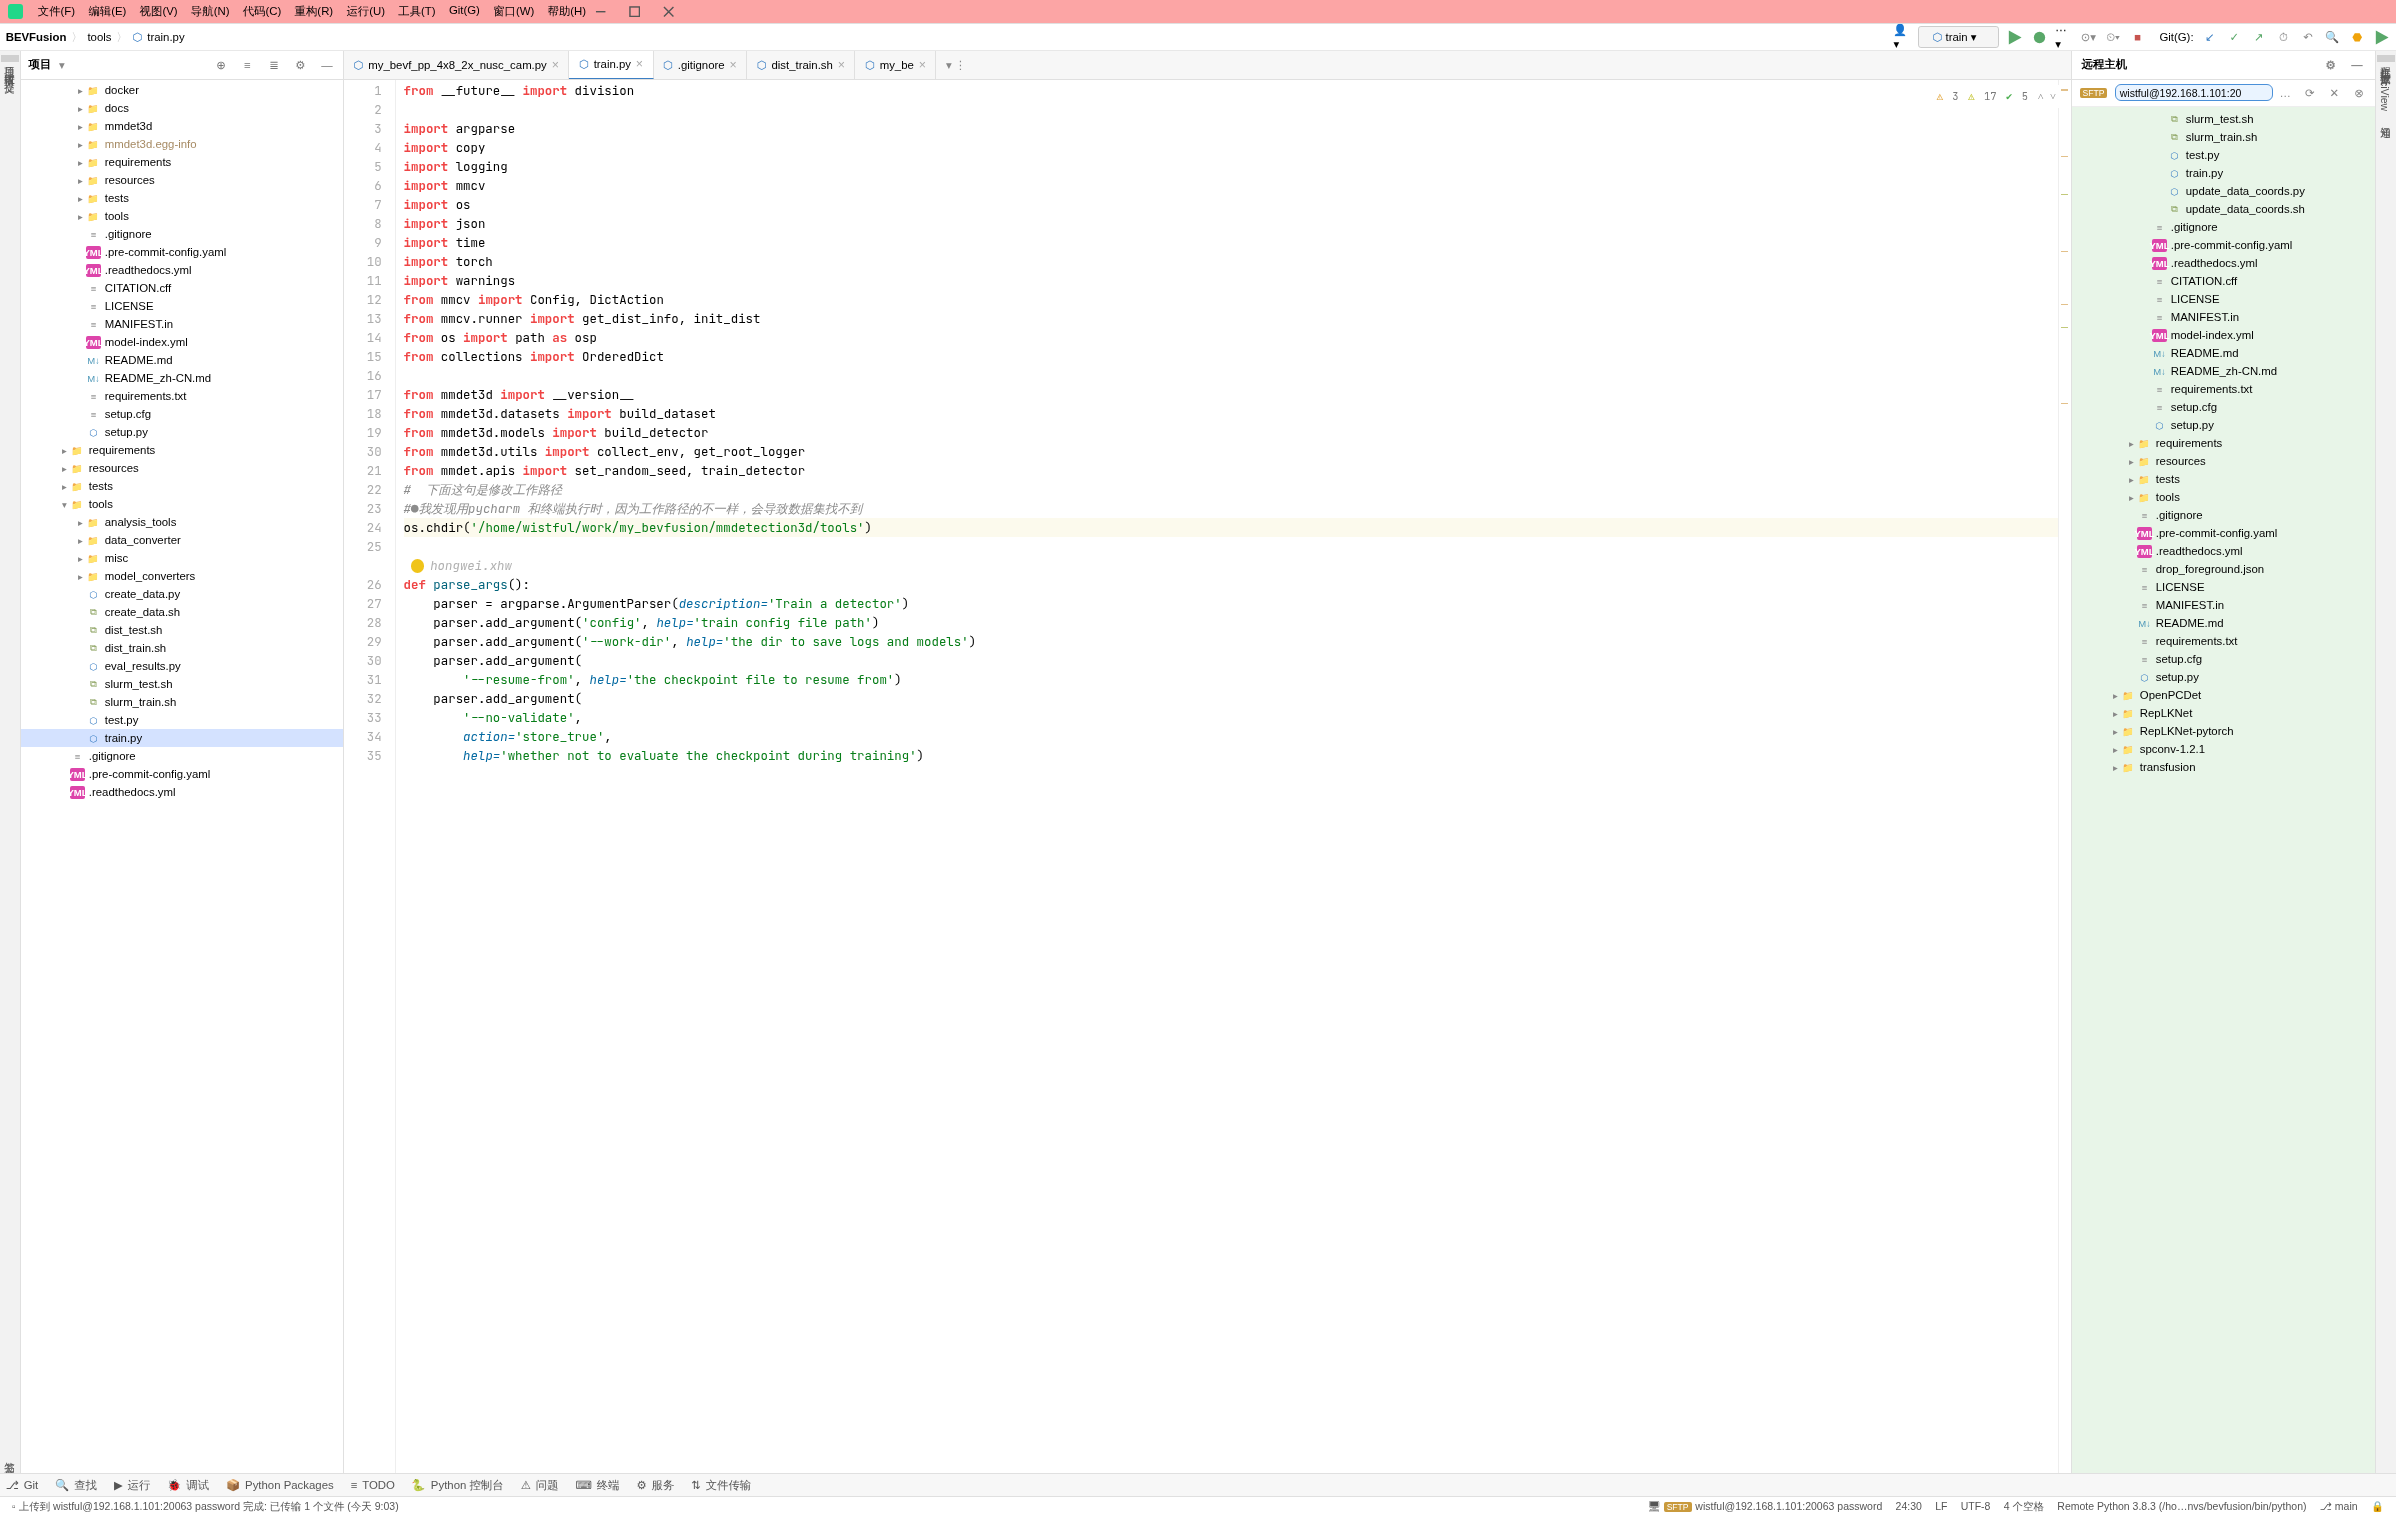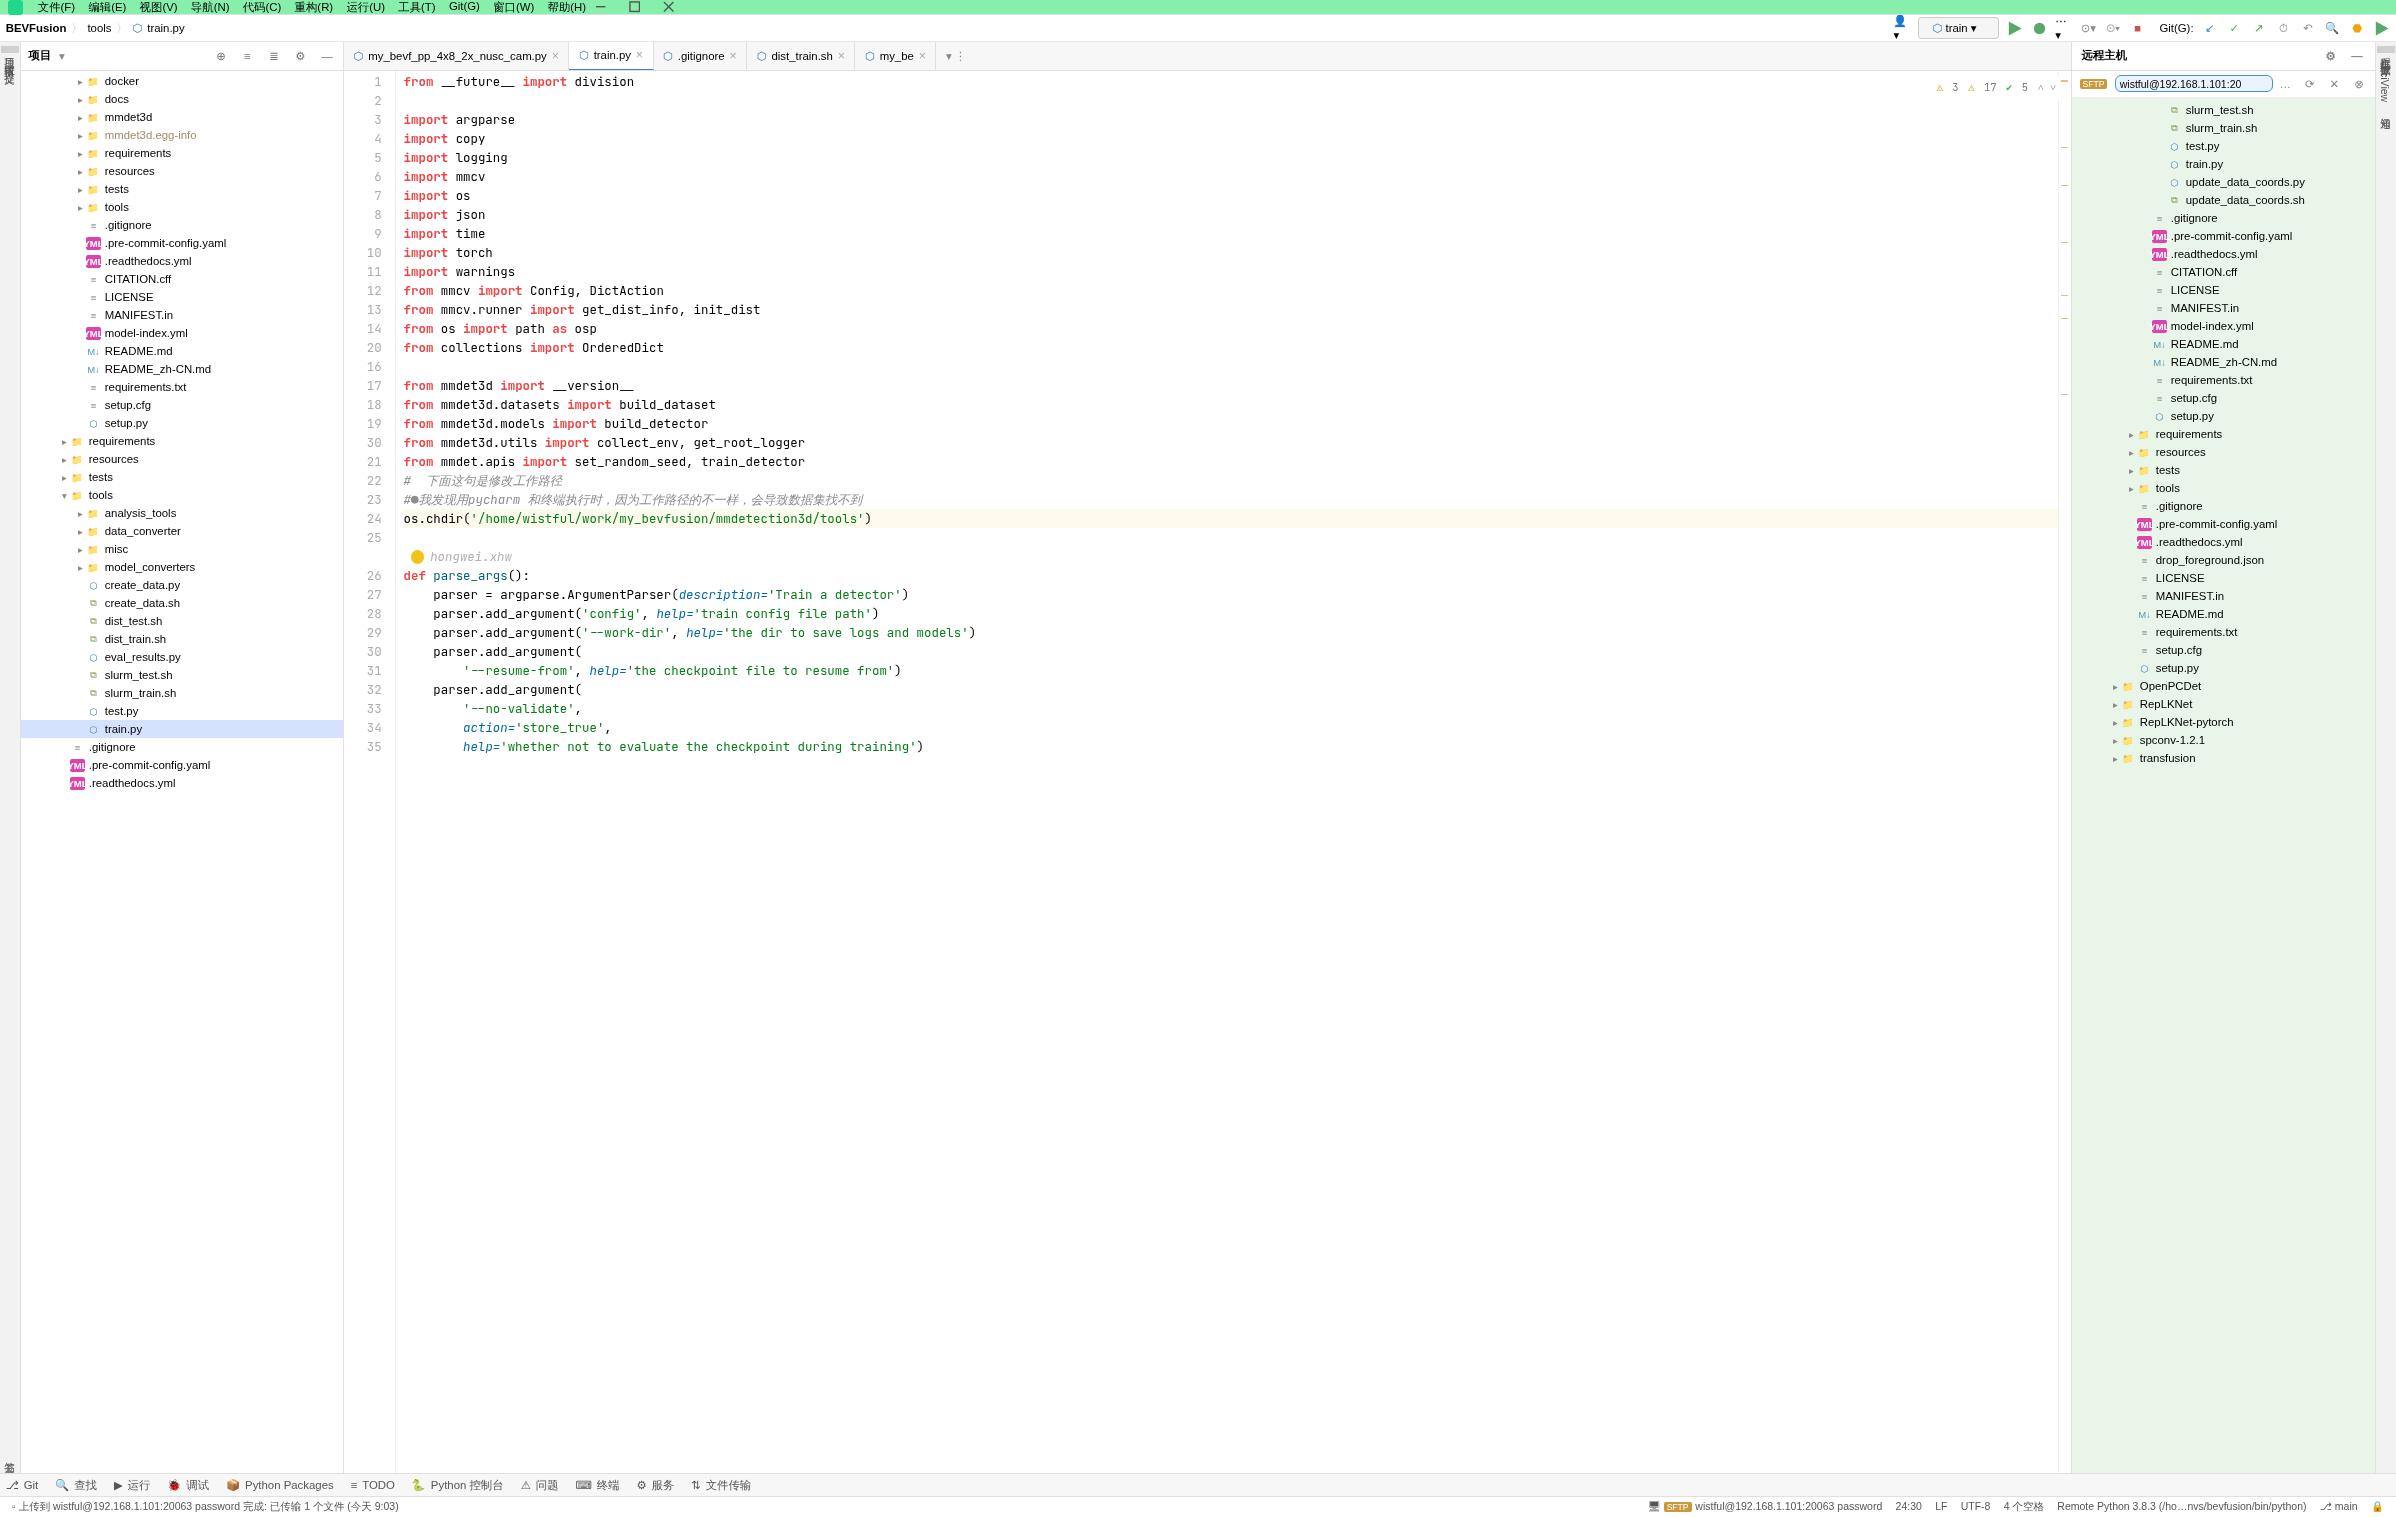--- a/index.html
+++ b/index.html
@@ -1,19 +1,19 @@
 <!DOCTYPE html>
 <html style="font-size:15px"><head>
 <meta charset="utf-8">
 <style>
 * { margin:0; padding:0; box-sizing:border-box; }
 body { font-family:"Microsoft YaHei",sans-serif; font-size:11.4px; background:#fff; color:#000; overflow:hidden; }
 .window { display:flex; flex-direction:column; height:100vh; }
 
-.titlebar { display:flex; align-items:center; height:15px; background:#86efac; border-bottom:1px solid #e0e0e0; padding:0 7.6px; }
+.titlebar { display:flex; align-items:center; height:24px; background:#fca5a5; border-bottom:1px solid #e0e0e0; padding:0 7.6px; }
 .titlebar .logo { width:15px; height:15px; background:#21d789; border-radius:2.9px; margin-right:9.5px; }
 .titlebar .menu { display:flex; gap:1.9px; }
 .titlebar .menu span { padding:2.9px 5.7px; cursor:pointer; }
 .titlebar .title { flex:1; text-align:center; color:#555; }
 .titlebar .winctrl { display:flex; gap:17px; }
 .titlebar .winctrl svg { width:11.4px; height:11.4px; stroke:#555; fill:none; stroke-width:1.5; }
 
 .navbar { display:flex; align-items:center; height:27px; background:#fff; border-bottom:1px solid #e8e8e8; padding:0 5.7px; }
 .breadcrumb { display:flex; align-items:center; gap:4.8px; }
 .breadcrumb .chev { color:#bbb; }
@@ -481,21 +481,21 @@
             <div>5</div>
             <div>6</div>
             <div>7</div>
             <div>8</div>
             <div>9</div>
             <div>10</div>
             <div>11</div>
             <div>12</div>
             <div>13</div>
             <div>14</div>
-            <div>20</div>
+            <div>15</div>
             <div>16</div>
             <div>17</div>
             <div>18</div>
             <div>19</div>
             <div>30</div>
             <div>21</div>
             <div>22</div>
             <div>23</div>
             <div>24</div>
             <div>25</div>

